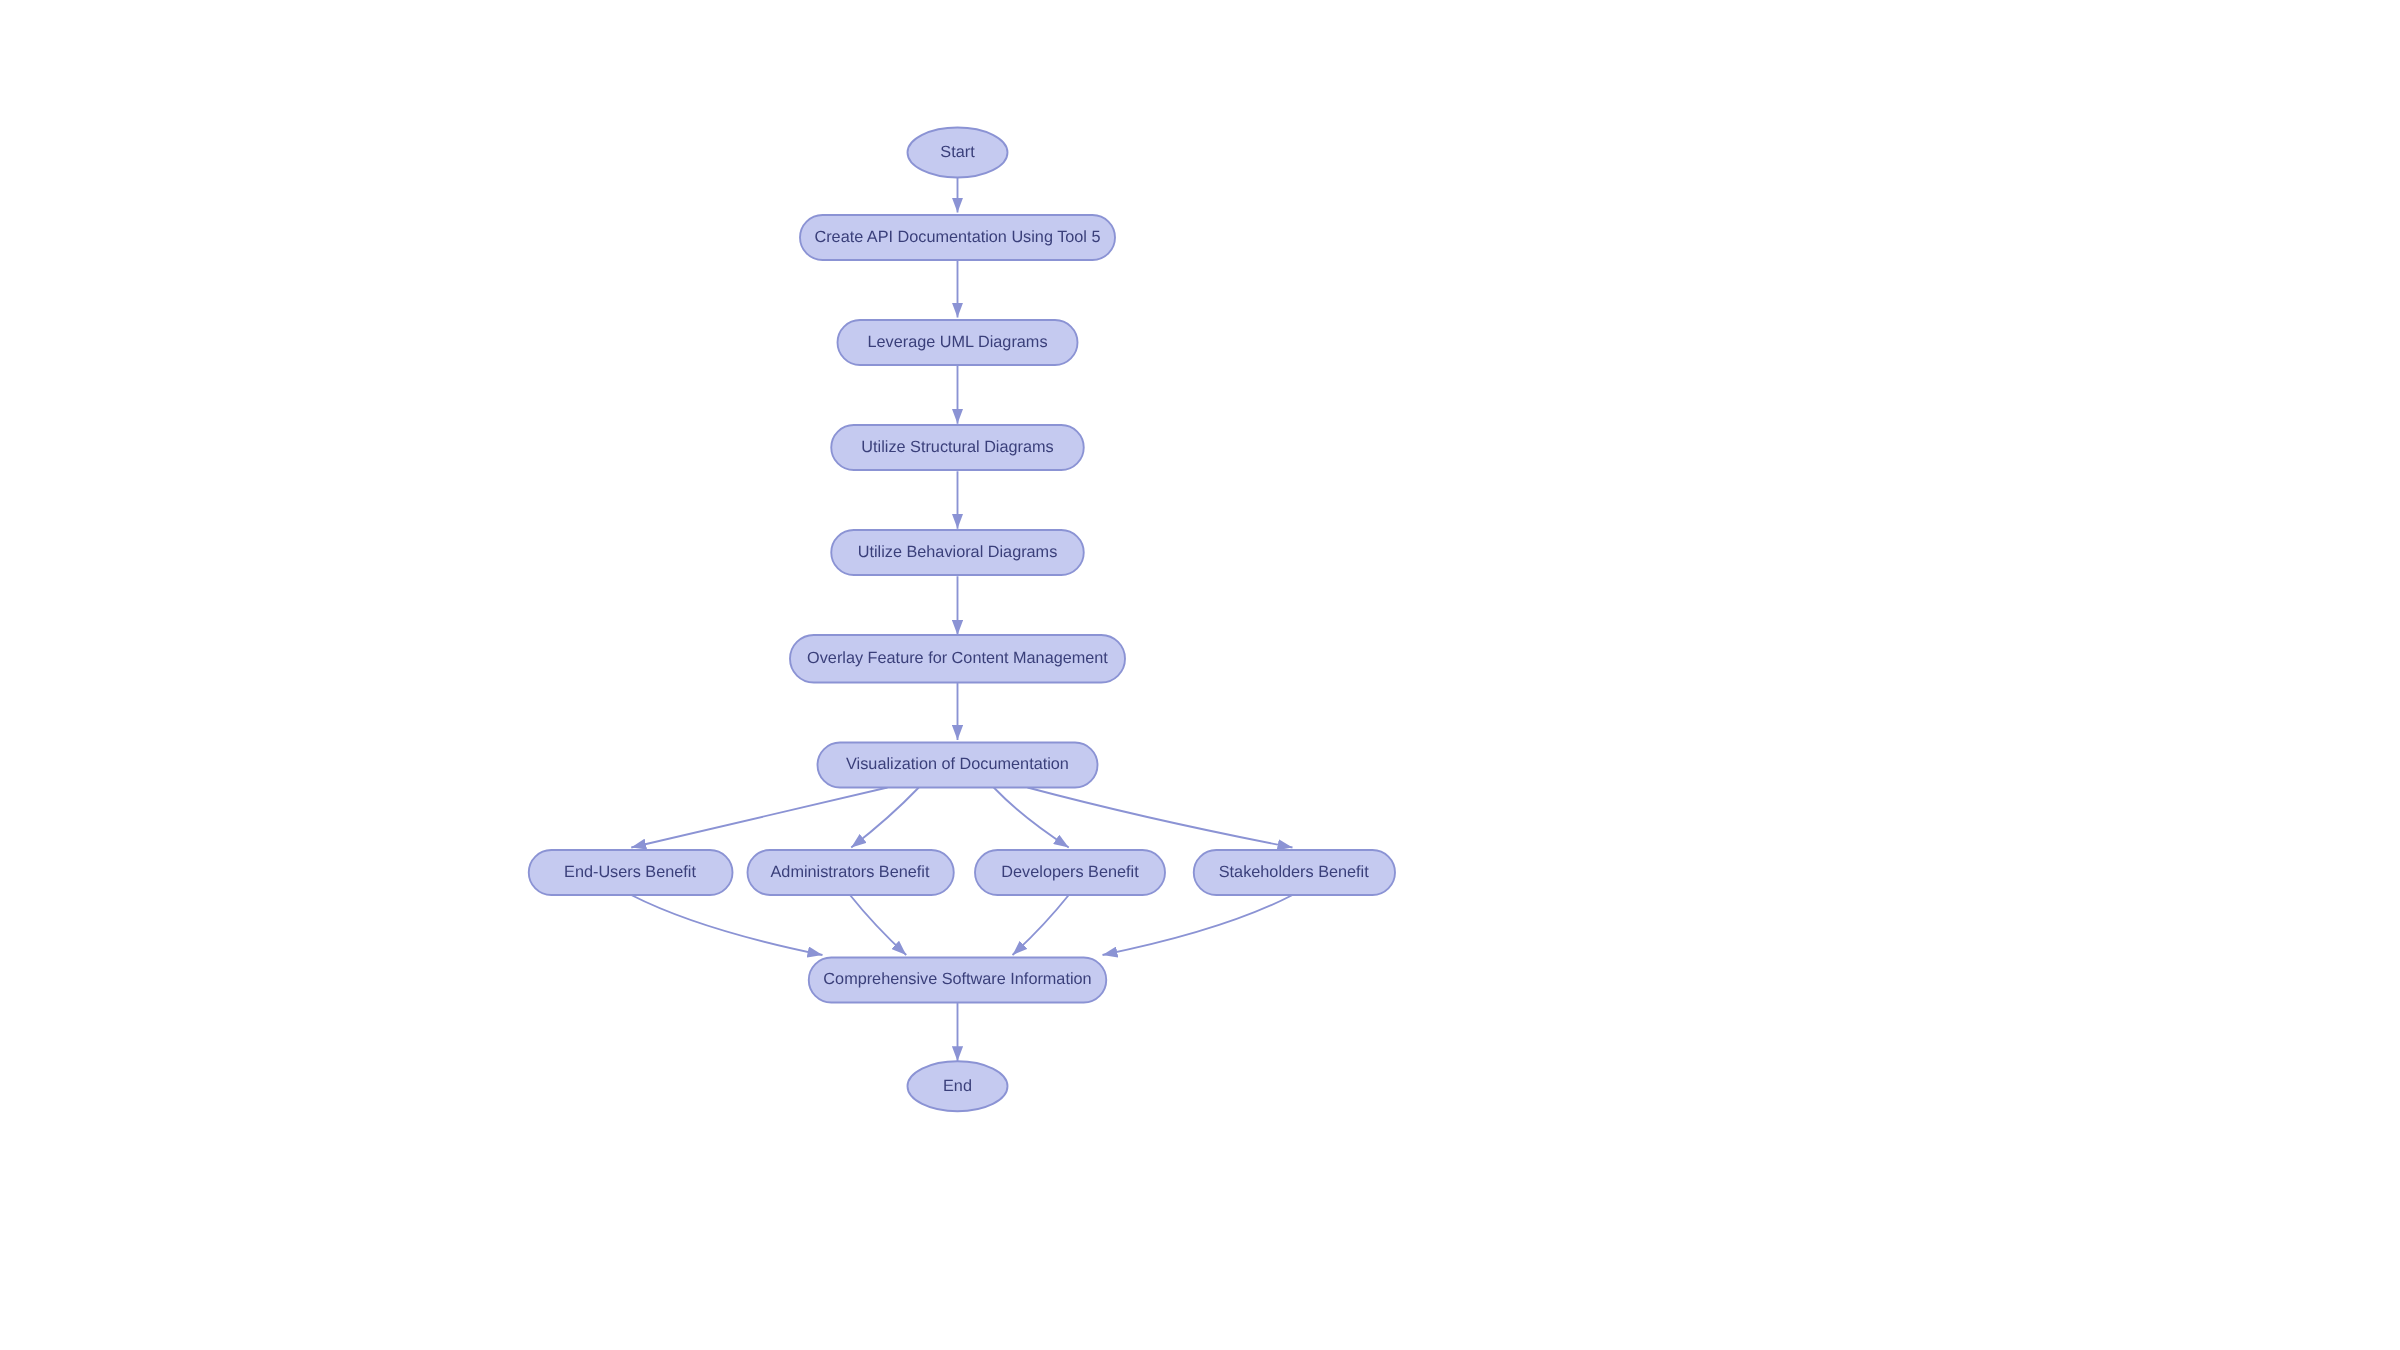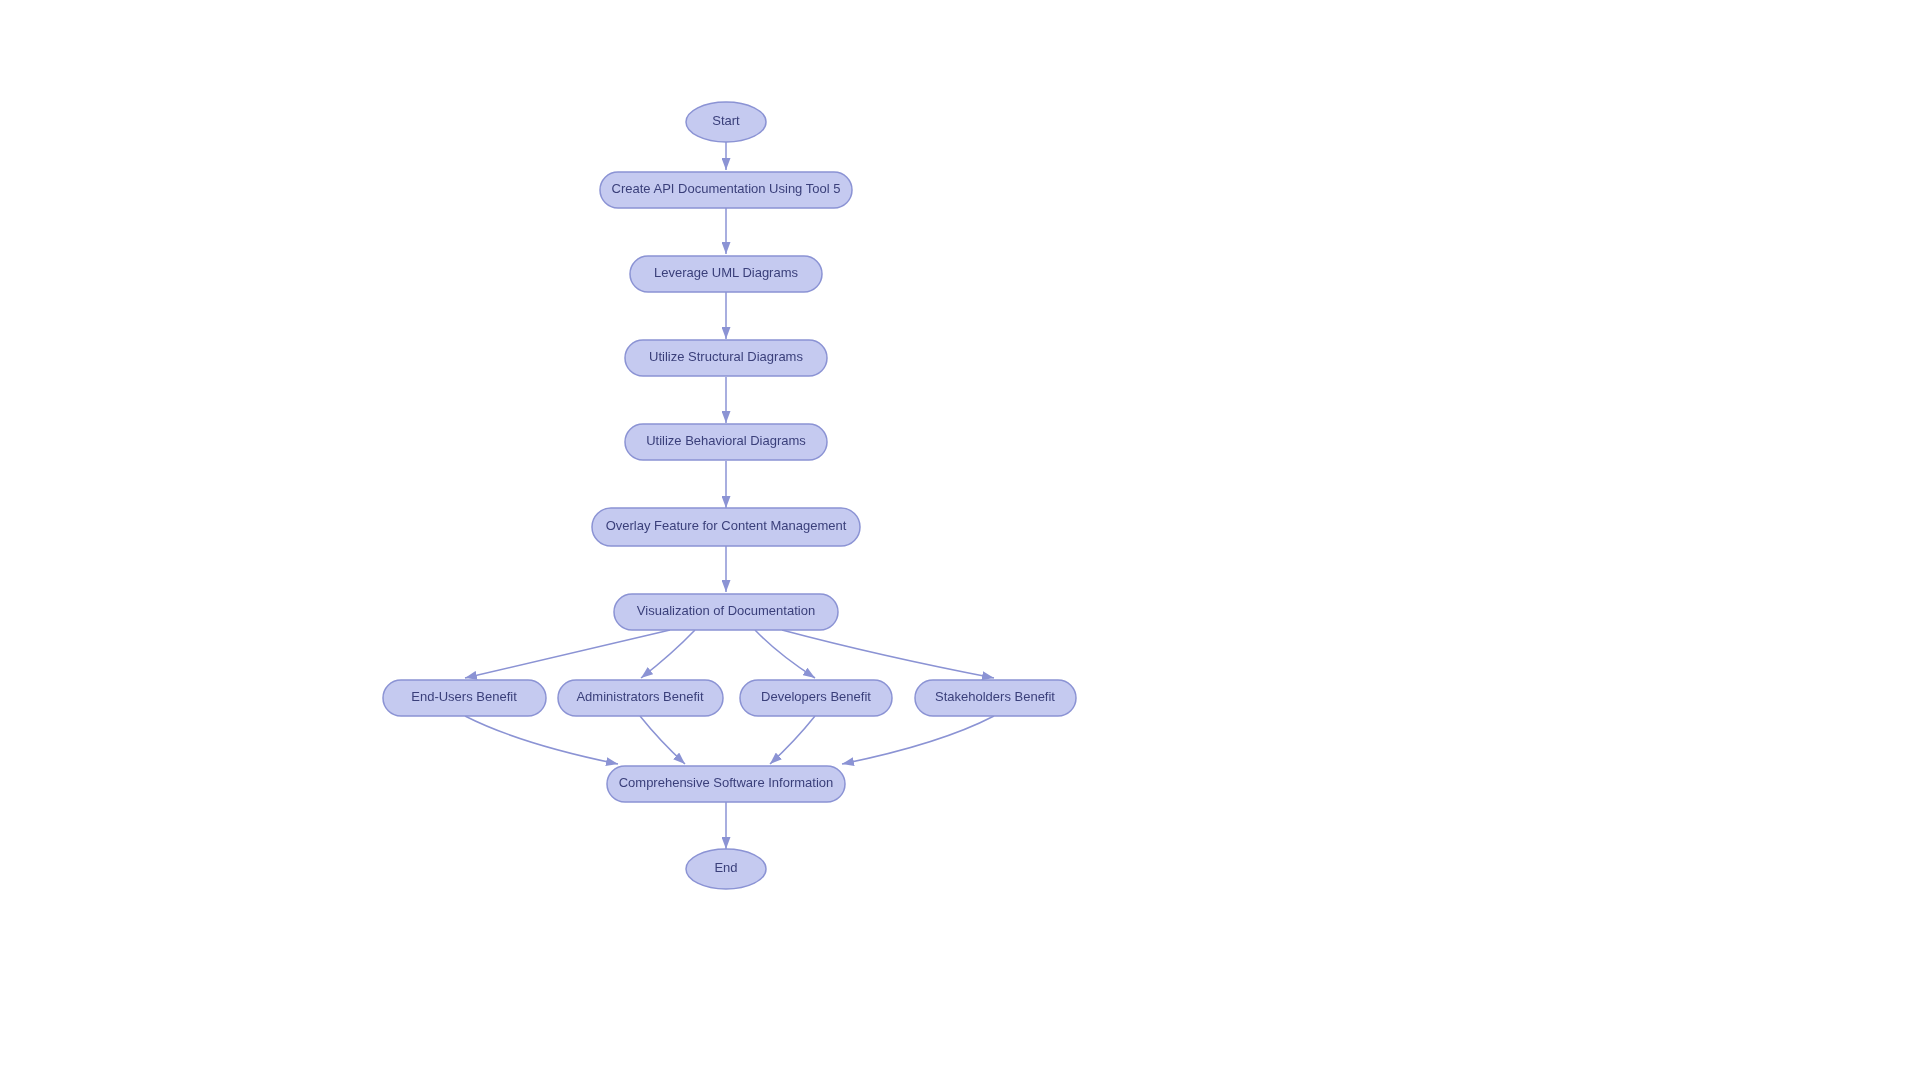--- a/index.html
+++ b/index.html
@@ -10,20 +10,21 @@
       font-family: 'Segoe UI', Arial, sans-serif;
       overflow: hidden;
       display: flex;
       align-items: center;
       justify-content: center;
     }
     .diagram-container {
       position: relative;
       width: 1920px;
       height: 928px;
+      margin-left: 40px;
     }
     svg {
       position: absolute;
       top: 0;
       left: 0;
       width: 1920px;
       height: 1080px;
     }
     .node-ellipse {
       fill: #c5caf0;

